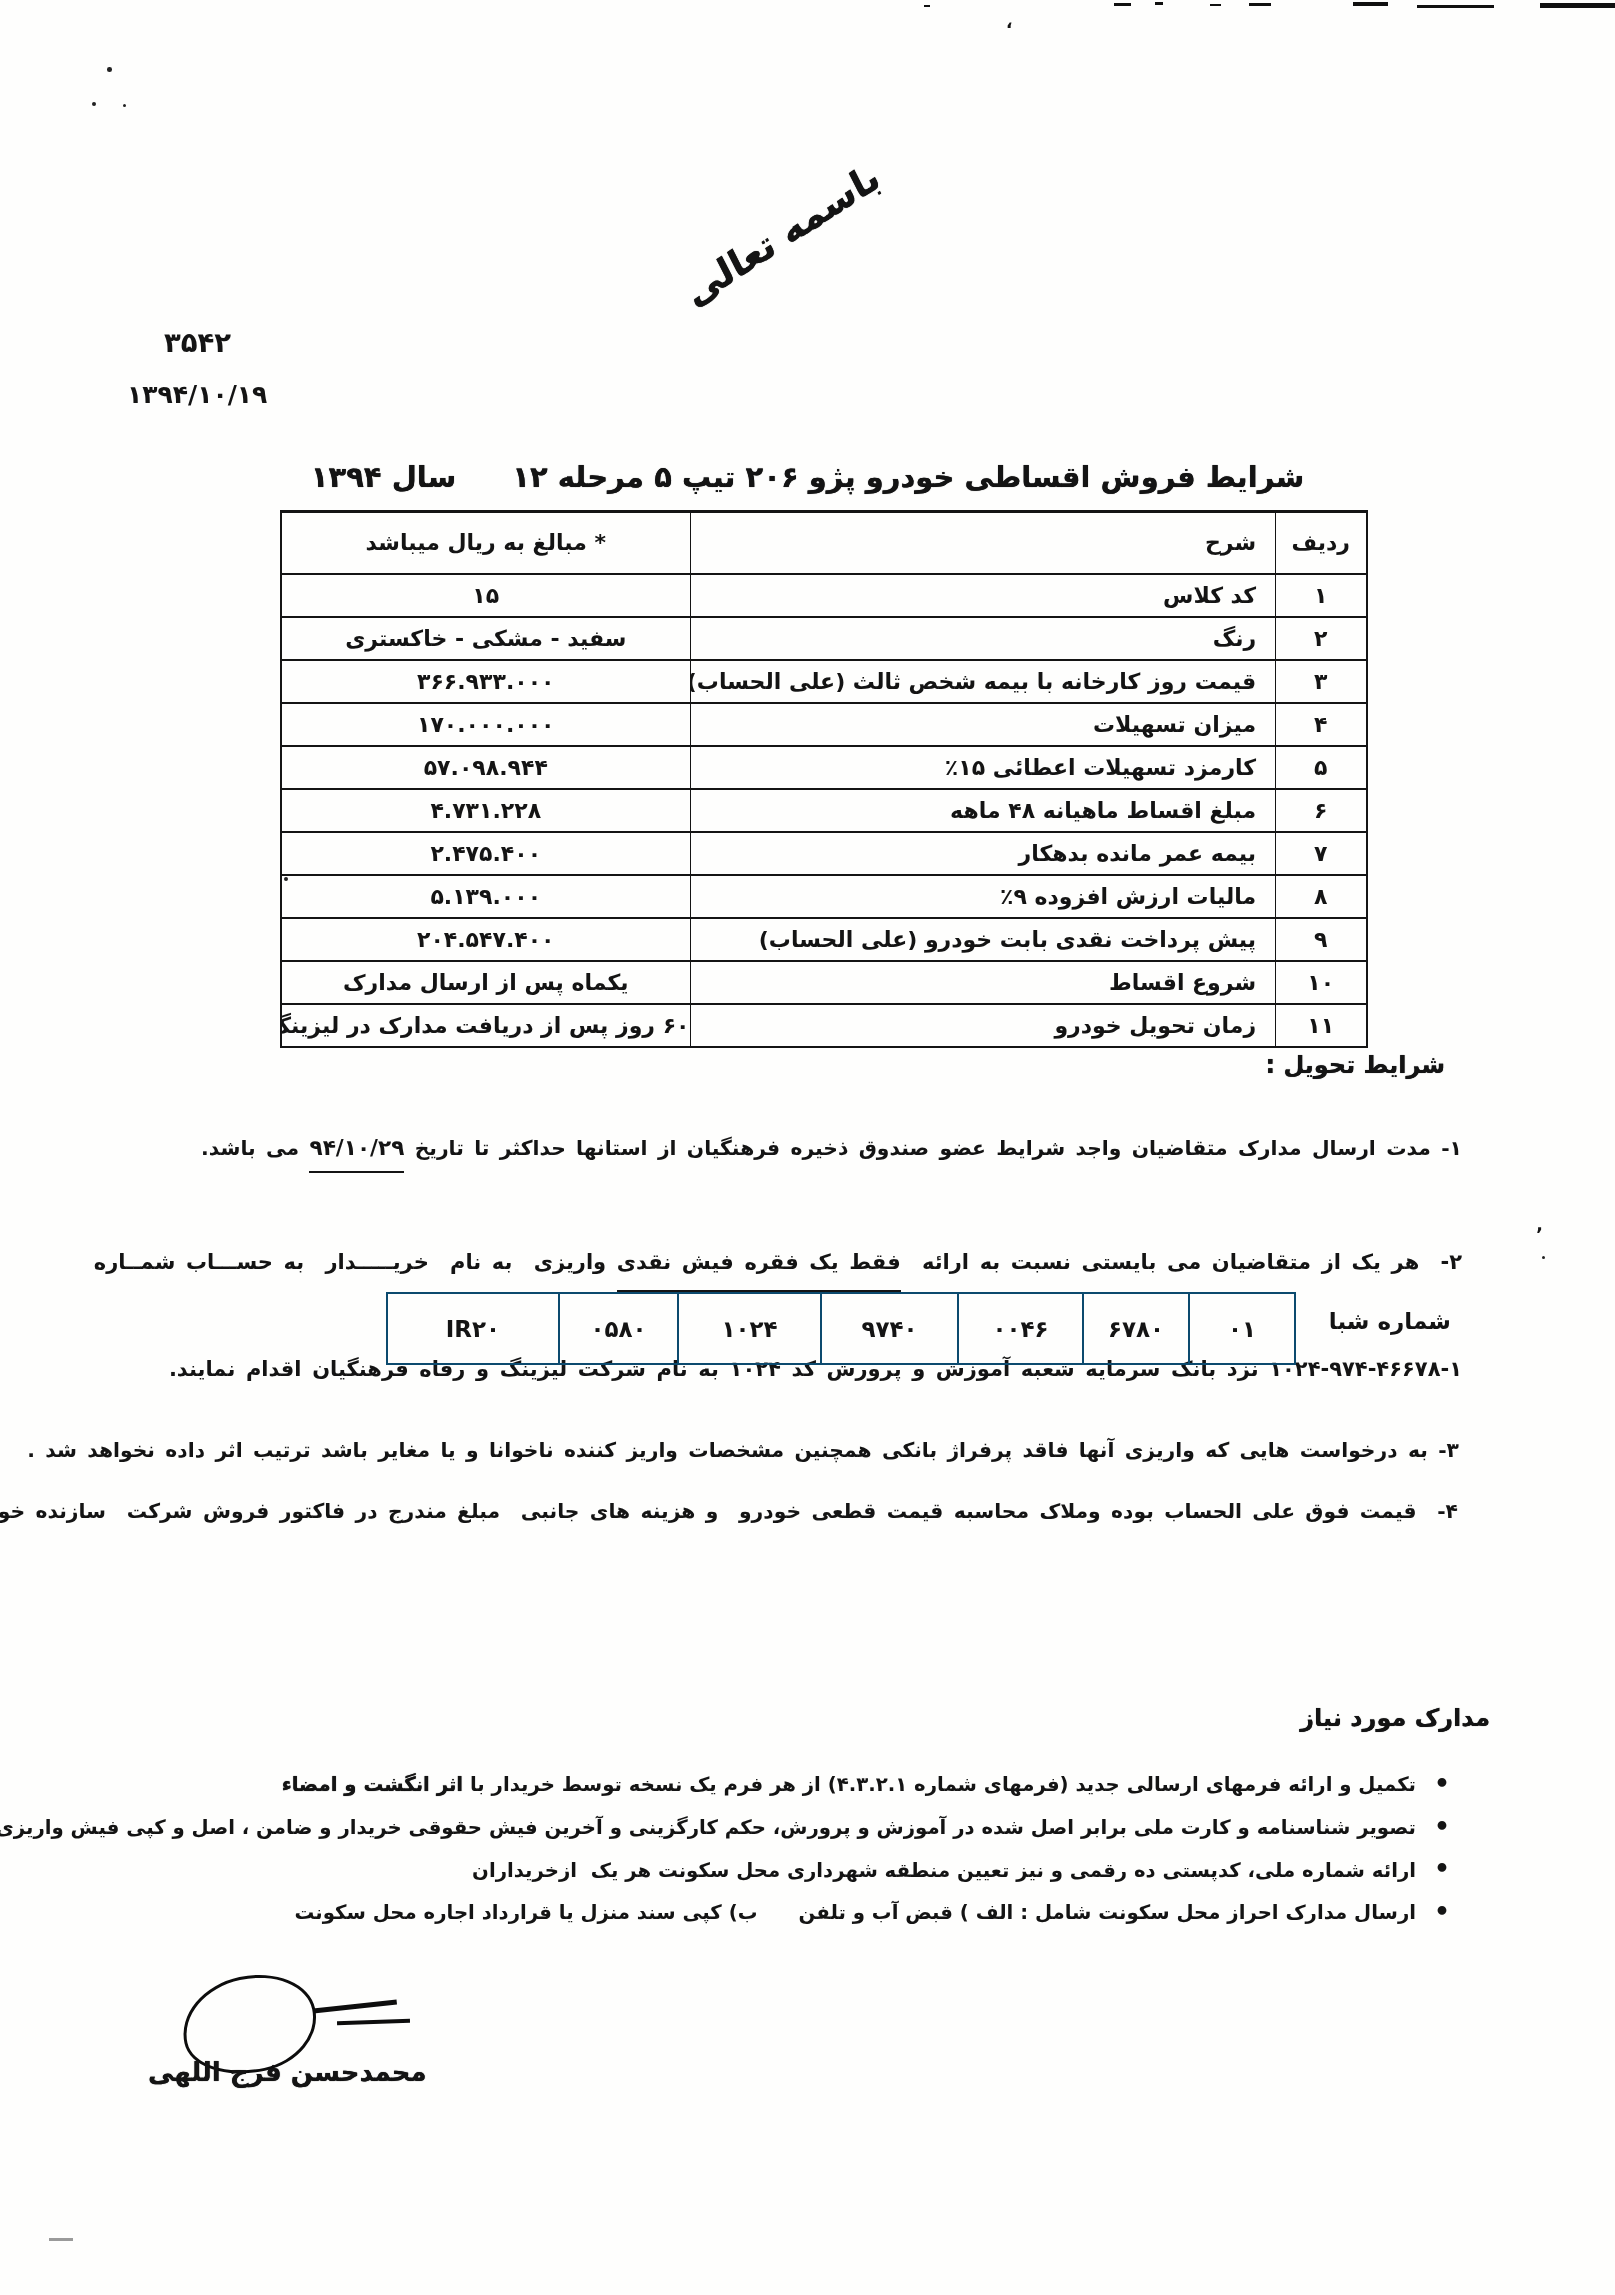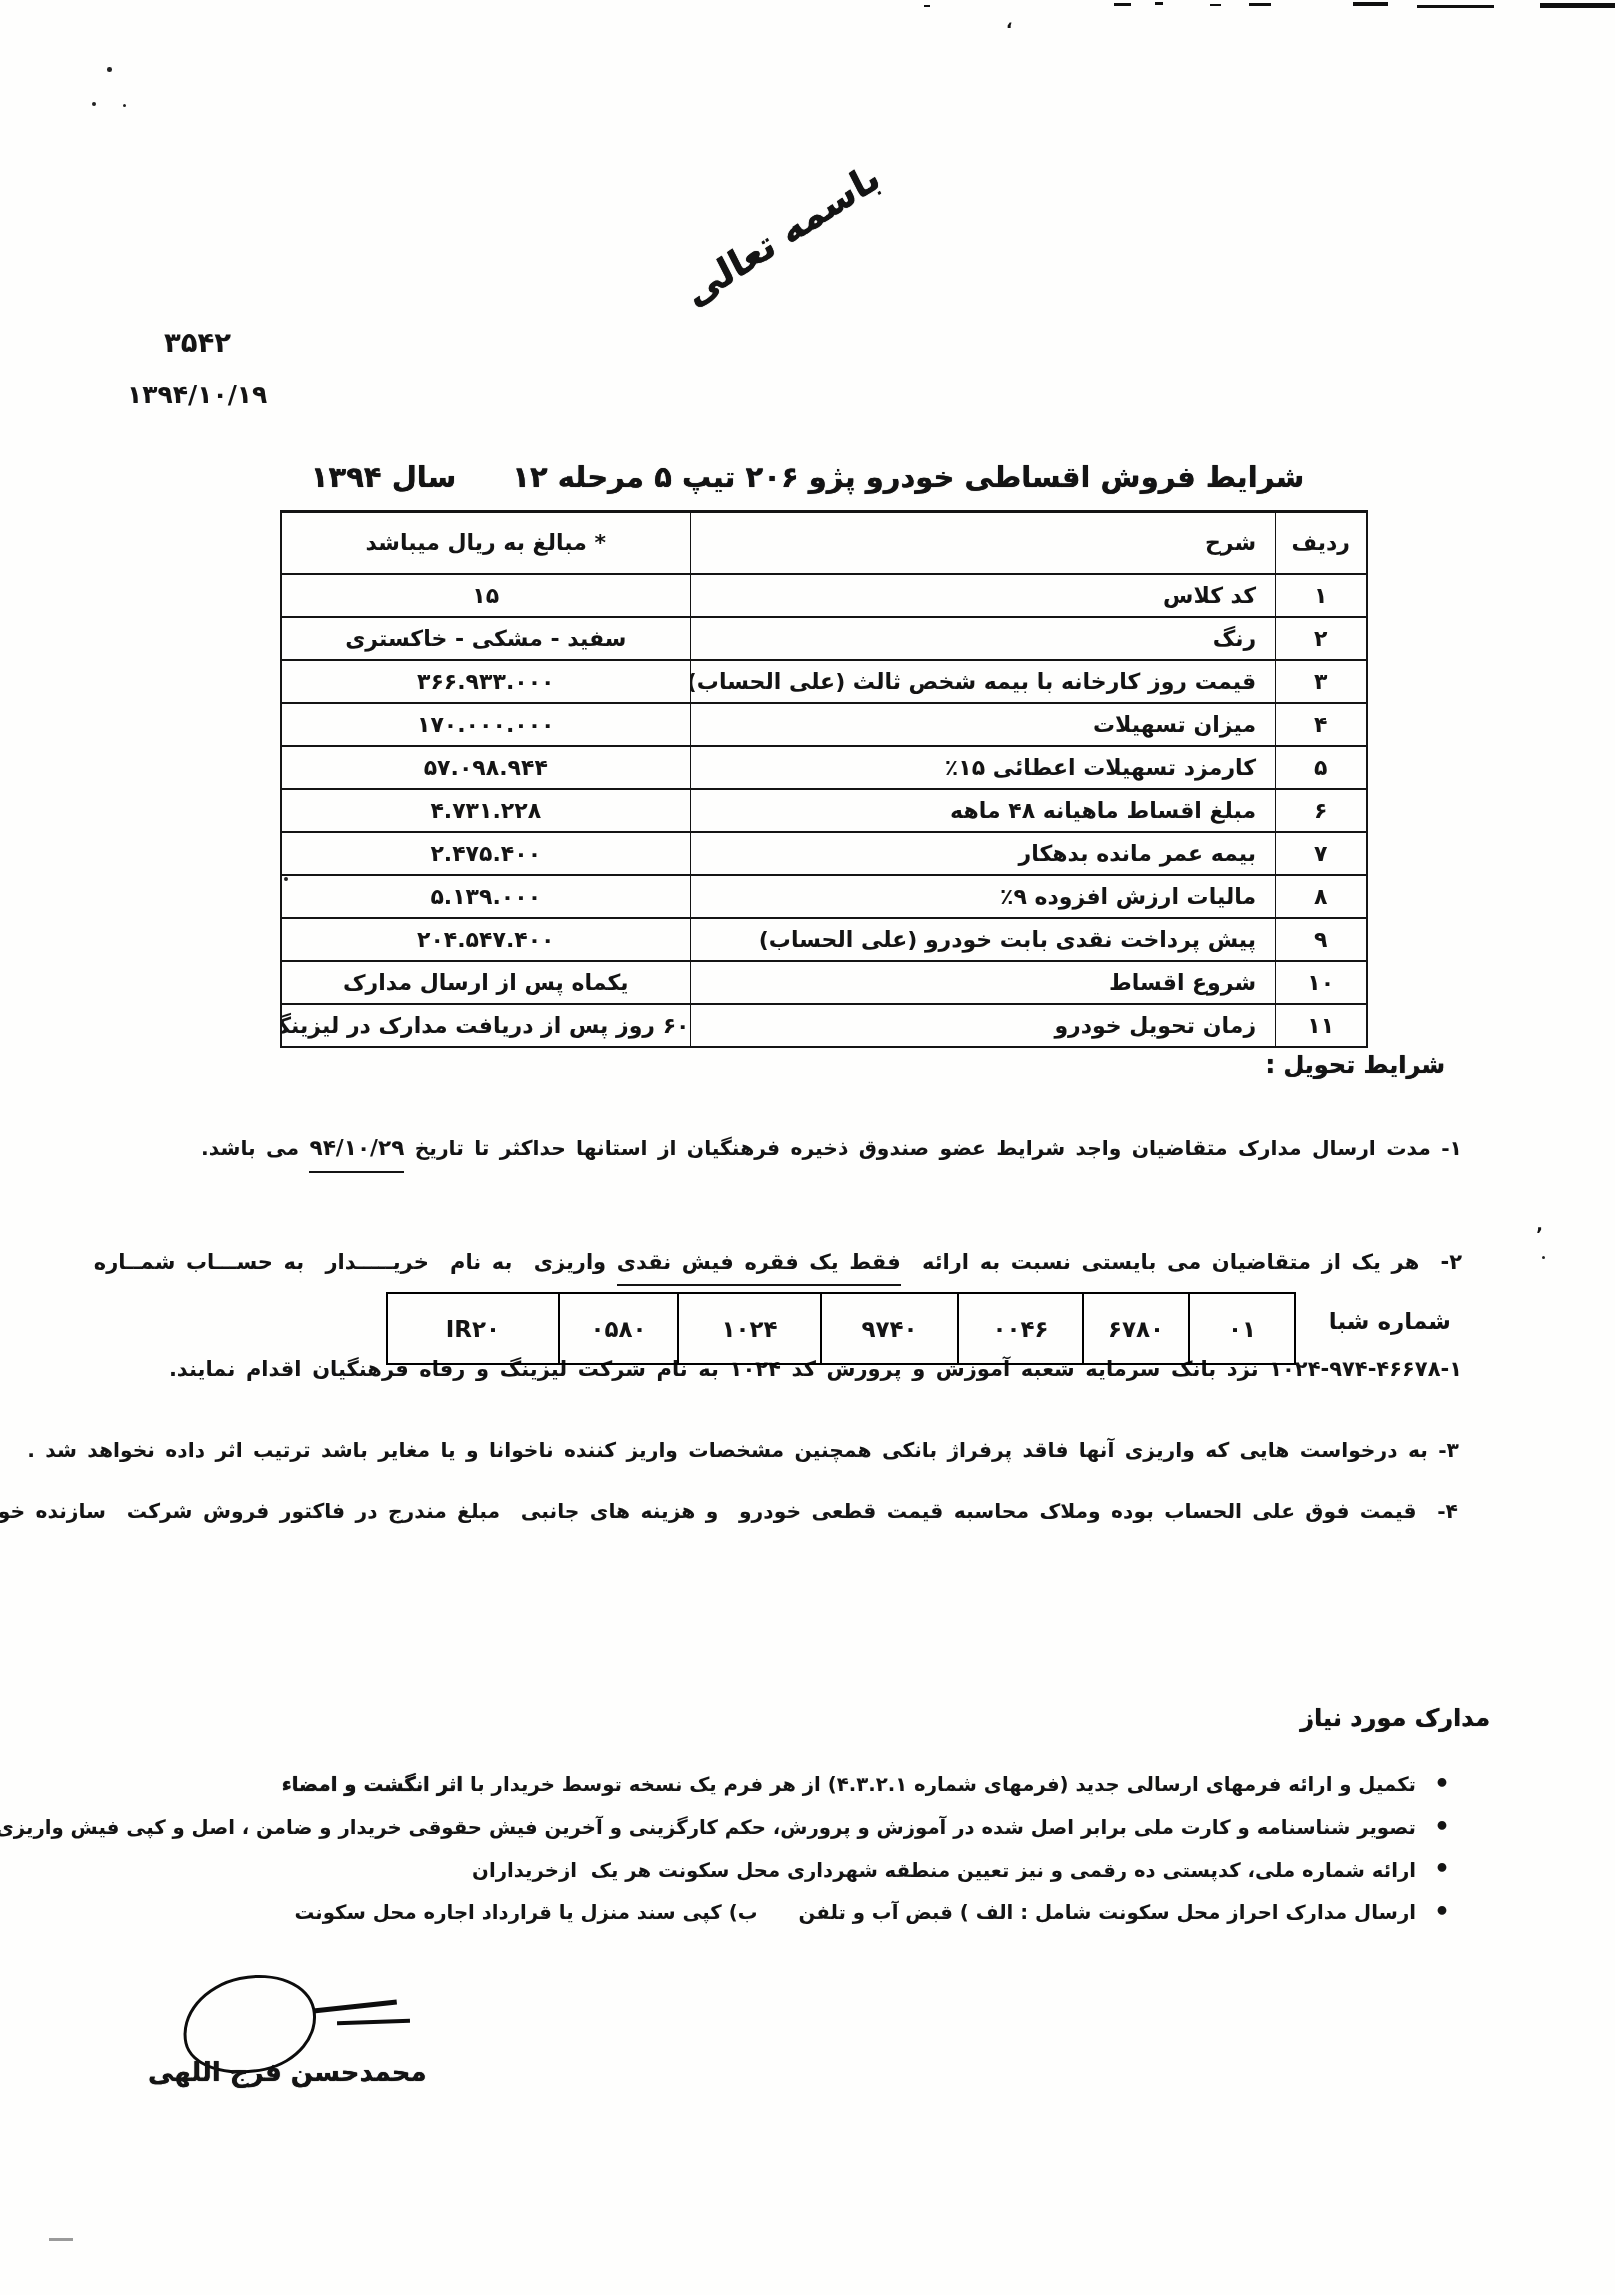--- a/index.html
+++ b/index.html
@@ -40,32 +40,32 @@
   .main-table thead th{ height:62px; }
   .main-table tbody td{ height:43px; }
   .c-no  { text-align:center; }
   .c-desc{ text-align:right; padding-right:18.4px; }
   .c-val { text-align:center; }
 
   
   .sec-h { position:absolute; font-size:24px; white-space:pre; text-shadow:0 0 0.7px #000; }
   .pline { position:absolute; white-space:pre; font-size:20.3px; word-spacing:3.3px; line-height:1.42; text-align:right; }
   .u-date{ border-bottom:2.6px solid #141414; padding-bottom:11px; font-size:21.6px; }
-  .u-phr { border-bottom:2.6px solid #141414; padding-bottom:10px; }
+  .u-phr { border-bottom:2.6px solid #141414; padding-bottom:16px; }
   .num-ltr { direction:ltr; unicode-bidi:bidi-override; }
   .l2 { margin-top:18.4px; }
 
   
   .sheba-label{ position:absolute; top:1308px; right:164px; font-size:23px; white-space:pre; }
   .sheba-table{
     position:absolute; top:1292px; left:386px; width:907px; height:73px;
     border-collapse:collapse; table-layout:fixed; direction:ltr;
     border:2.6px solid #141414;
   }
-  .sheba-table td{ border:2px solid #000000; text-align:center; font-size:23px; font-weight:bold; }
+  .sheba-table td{ border:2px solid #0c4a6e; text-align:center; font-size:23px; font-weight:bold; }
 
   
   .docs{ position:absolute; list-style:none; }
   .docs li{
     position:relative; white-space:pre; font-size:19.7px; line-height:29px;
     margin-bottom:13.8px; text-align:right;
   }
   .docs li::before{
     content:"•"; position:absolute; right:-34px; top:-1.3px; font-size:25px;
   }

